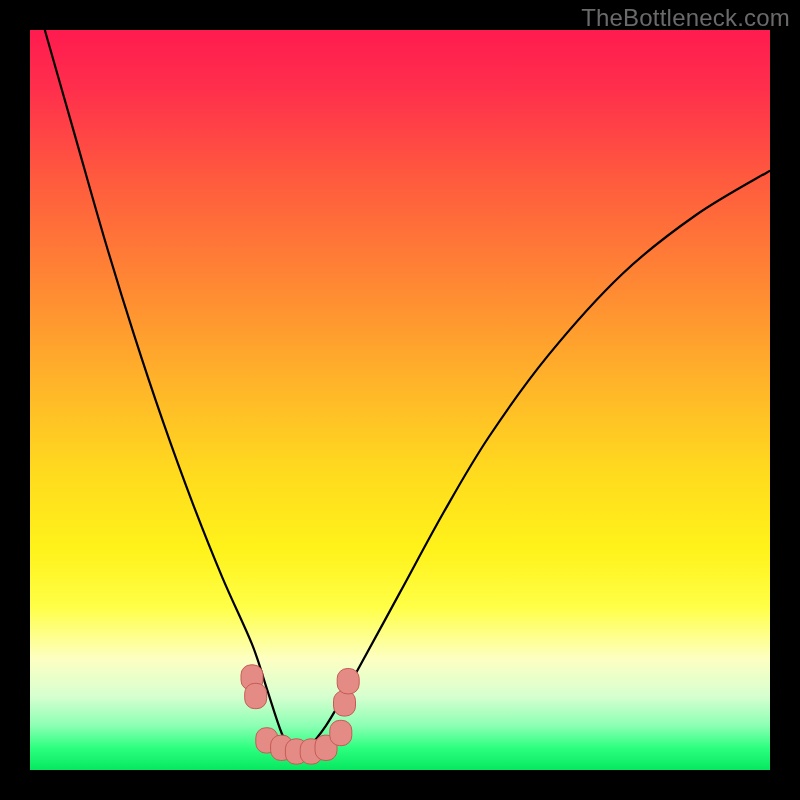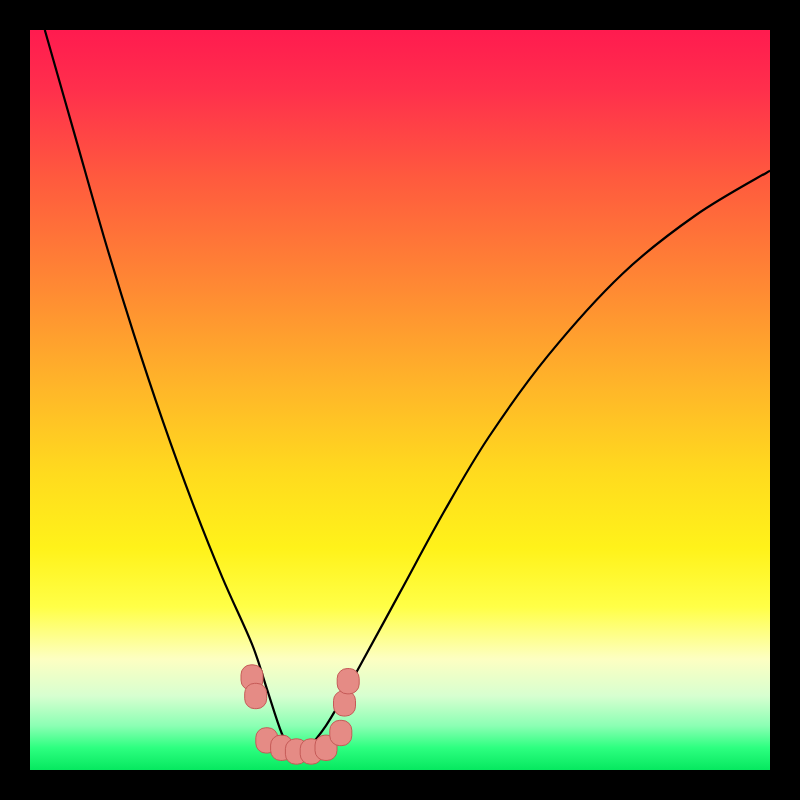--- a/index.html
+++ b/index.html
@@ -58,20 +58,21 @@
     left: 0;
     top: 0;
     width: 740px;
     height: 740px;
   }
 </style>
 </head>
 <body>
 
 <div class="frame">
+  <div class="watermark">TheBottleneck.com</div>
 
   <div class="plot">
     <svg class="curve" viewBox="0 0 740 740" preserveAspectRatio="none">
       <g>
         <path id="path-left" fill="none" stroke-width="2.2" stroke="#000000" d="M 14.80 0.00 C 19.73 17.27, 34.53 69.07, 44.40 103.60 C 54.27 138.13, 64.13 173.90, 74.00 207.20 C 83.87 240.50, 93.73 272.57, 103.60 303.40 C 113.47 334.23, 123.33 363.83, 133.20 392.20 C 143.07 420.57, 152.93 447.70, 162.80 473.60 C 172.67 499.50, 182.53 524.17, 192.40 547.60 C 202.27 571.03, 214.60 595.70, 222.00 614.20 C 229.40 632.70, 231.87 643.80, 236.80 658.60 C 241.73 673.40, 246.67 690.67, 251.60 703.00 C 256.53 715.33, 263.93 727.67, 266.40 732.60"></path>
       </g>
       <g>
         <path id="path-right" fill="none" stroke-width="2.2" stroke="#000000" d="M 266.40 732.60 C 271.33 726.43, 286.13 710.40, 296.00 695.60 C 305.87 680.80, 313.27 666.00, 325.60 643.80 C 337.93 621.60, 355.20 589.53, 370.00 562.40 C 384.80 535.27, 399.60 506.90, 414.40 481.00 C 429.20 455.10, 441.53 432.90, 458.80 407.00 C 476.07 381.10, 495.80 352.73, 518.00 325.60 C 540.20 298.47, 567.33 267.63, 592.00 244.20 C 616.67 220.77, 641.33 202.27, 666.00 185.00 C 690.67 167.73, 727.67 148.00, 740.00 140.60"></path>
       </g>
       <g id="markers">

